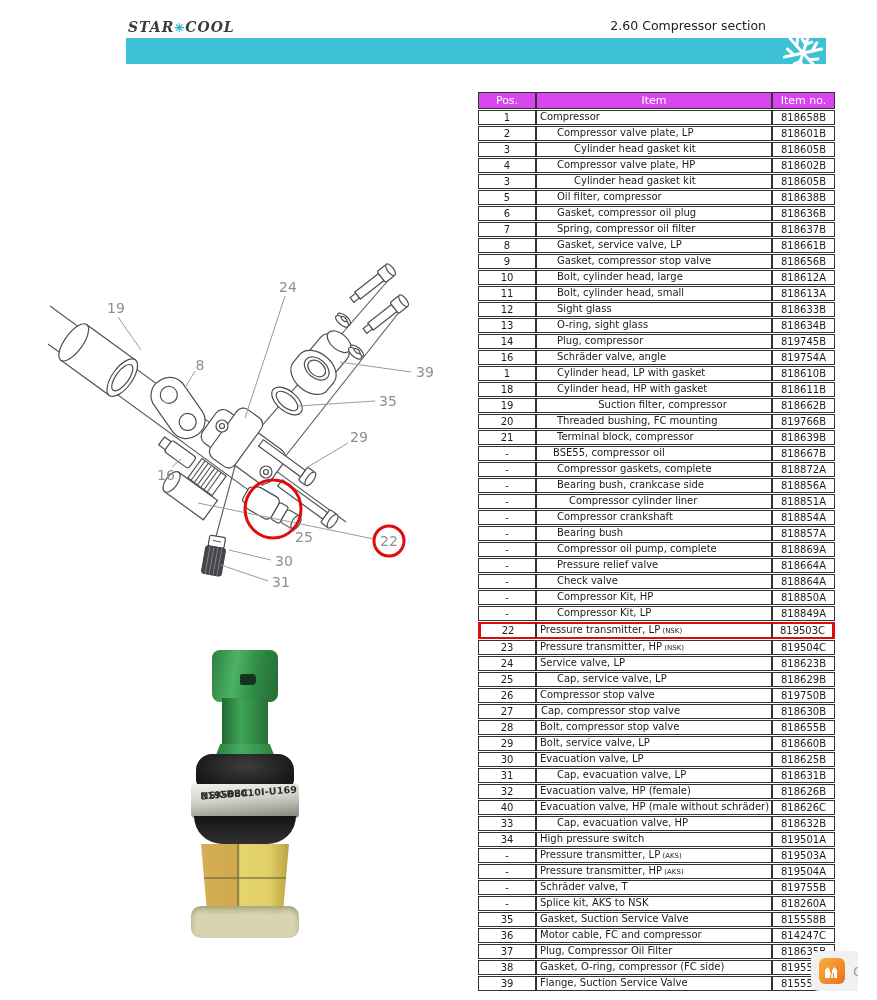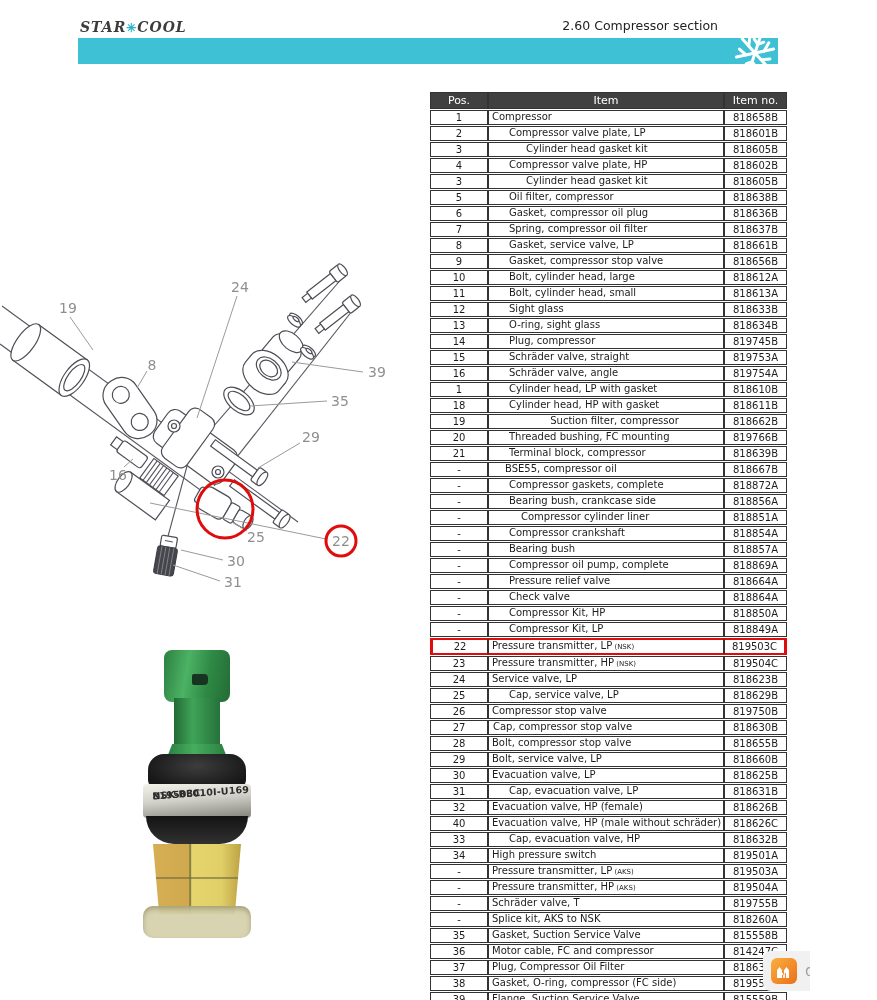--- a/index.html
+++ b/index.html
@@ -1,30 +1,30 @@
 <!DOCTYPE html>
 <html><head>
 <meta charset="utf-8">
 <style>
   html,body{margin:0;padding:0;background:#fff;}
   .page{position:relative;width:810px;height:1000px;background:#fff;overflow:hidden;
-        font-family:"DejaVu Sans","Liberation Sans",sans-serif;color:#1c1c1c;}
+        font-family:"DejaVu Sans","Liberation Sans",sans-serif;color:#1c1c1c;margin-left:48px;}
 
   
   .logo{position:absolute;left:80px;top:19px;font-family:"DejaVu Serif","Liberation Serif",serif;
         font-style:italic;font-size:14px;font-weight:bold;letter-spacing:1px;color:#3c3c3c;}
   .logo .snow{color:#2ab4cc;font-style:normal;font-size:12px;}
   .section-title{position:absolute;right:92px;top:18px;font-size:12.5px;color:#222;}
   .banner{position:absolute;left:78px;top:38px;width:700px;height:26px;background:#3fc1d5;overflow:hidden;}
   .banner svg{position:absolute;right:0px;bottom:-12px;}
 
   
   .tablewrap{position:absolute;left:430px;top:91px;}
   table.parts{border-collapse:separate;border-spacing:0 1px;table-layout:fixed;width:345px;}
-  table.parts th{background:#404040;color:#fff;font-weight:normal;font-size:11px;height:15px;
+  table.parts th{background:#d946ef;color:#fff;font-weight:normal;font-size:11px;height:15px;
         border:1px solid #333;padding:0 2px;}
   table.parts td{border:1px solid #333;background:#fff;font-size:10px;height:12px;line-height:12px;
         padding:0 3px;white-space:nowrap;overflow:hidden;}
   td.c-pos{text-align:center;width:52px;}
   td.c-item{text-align:left;width:230px;}
   td.c-no{text-align:center;width:57px;}
   .sfx{font-size:7px;letter-spacing:0;}
   tr.hl td{border-top:2px solid #e00c0c;border-bottom:2px solid #e00c0c;}
   tr.hl td:first-child{border-left:3px solid #e00c0c;}
   tr.hl td:last-child{border-right:3px solid #e00c0c;}
@@ -320,25 +320,20 @@
       <td class="c-pos">13</td>
       <td class="c-item" style="padding-left: 20px;"><span class="item-text">O-ring, sight glass</span><span class="sfx"></span></td>
       <td class="c-no">818634B</td>
     </tr>
           <tr>
       <td class="c-pos">14</td>
       <td class="c-item" style="padding-left: 20px;"><span class="item-text">Plug, compressor</span><span class="sfx"></span></td>
       <td class="c-no">819745B</td>
     </tr>
           <tr>
-      <td class="c-pos">15</td>
-      <td class="c-item" style="padding-left: 20px;"><span class="item-text">Schräder valve, straight</span><span class="sfx"></span></td>
-      <td class="c-no">819753A</td>
-    </tr>
-          <tr>
       <td class="c-pos">16</td>
       <td class="c-item" style="padding-left: 20px;"><span class="item-text">Schräder valve, angle</span><span class="sfx"></span></td>
       <td class="c-no">819754A</td>
     </tr>
           <tr>
       <td class="c-pos">1</td>
       <td class="c-item" style="padding-left: 20px;"><span class="item-text">Cylinder head, LP with gasket</span><span class="sfx"></span></td>
       <td class="c-no">818610B</td>
     </tr>
           <tr>

